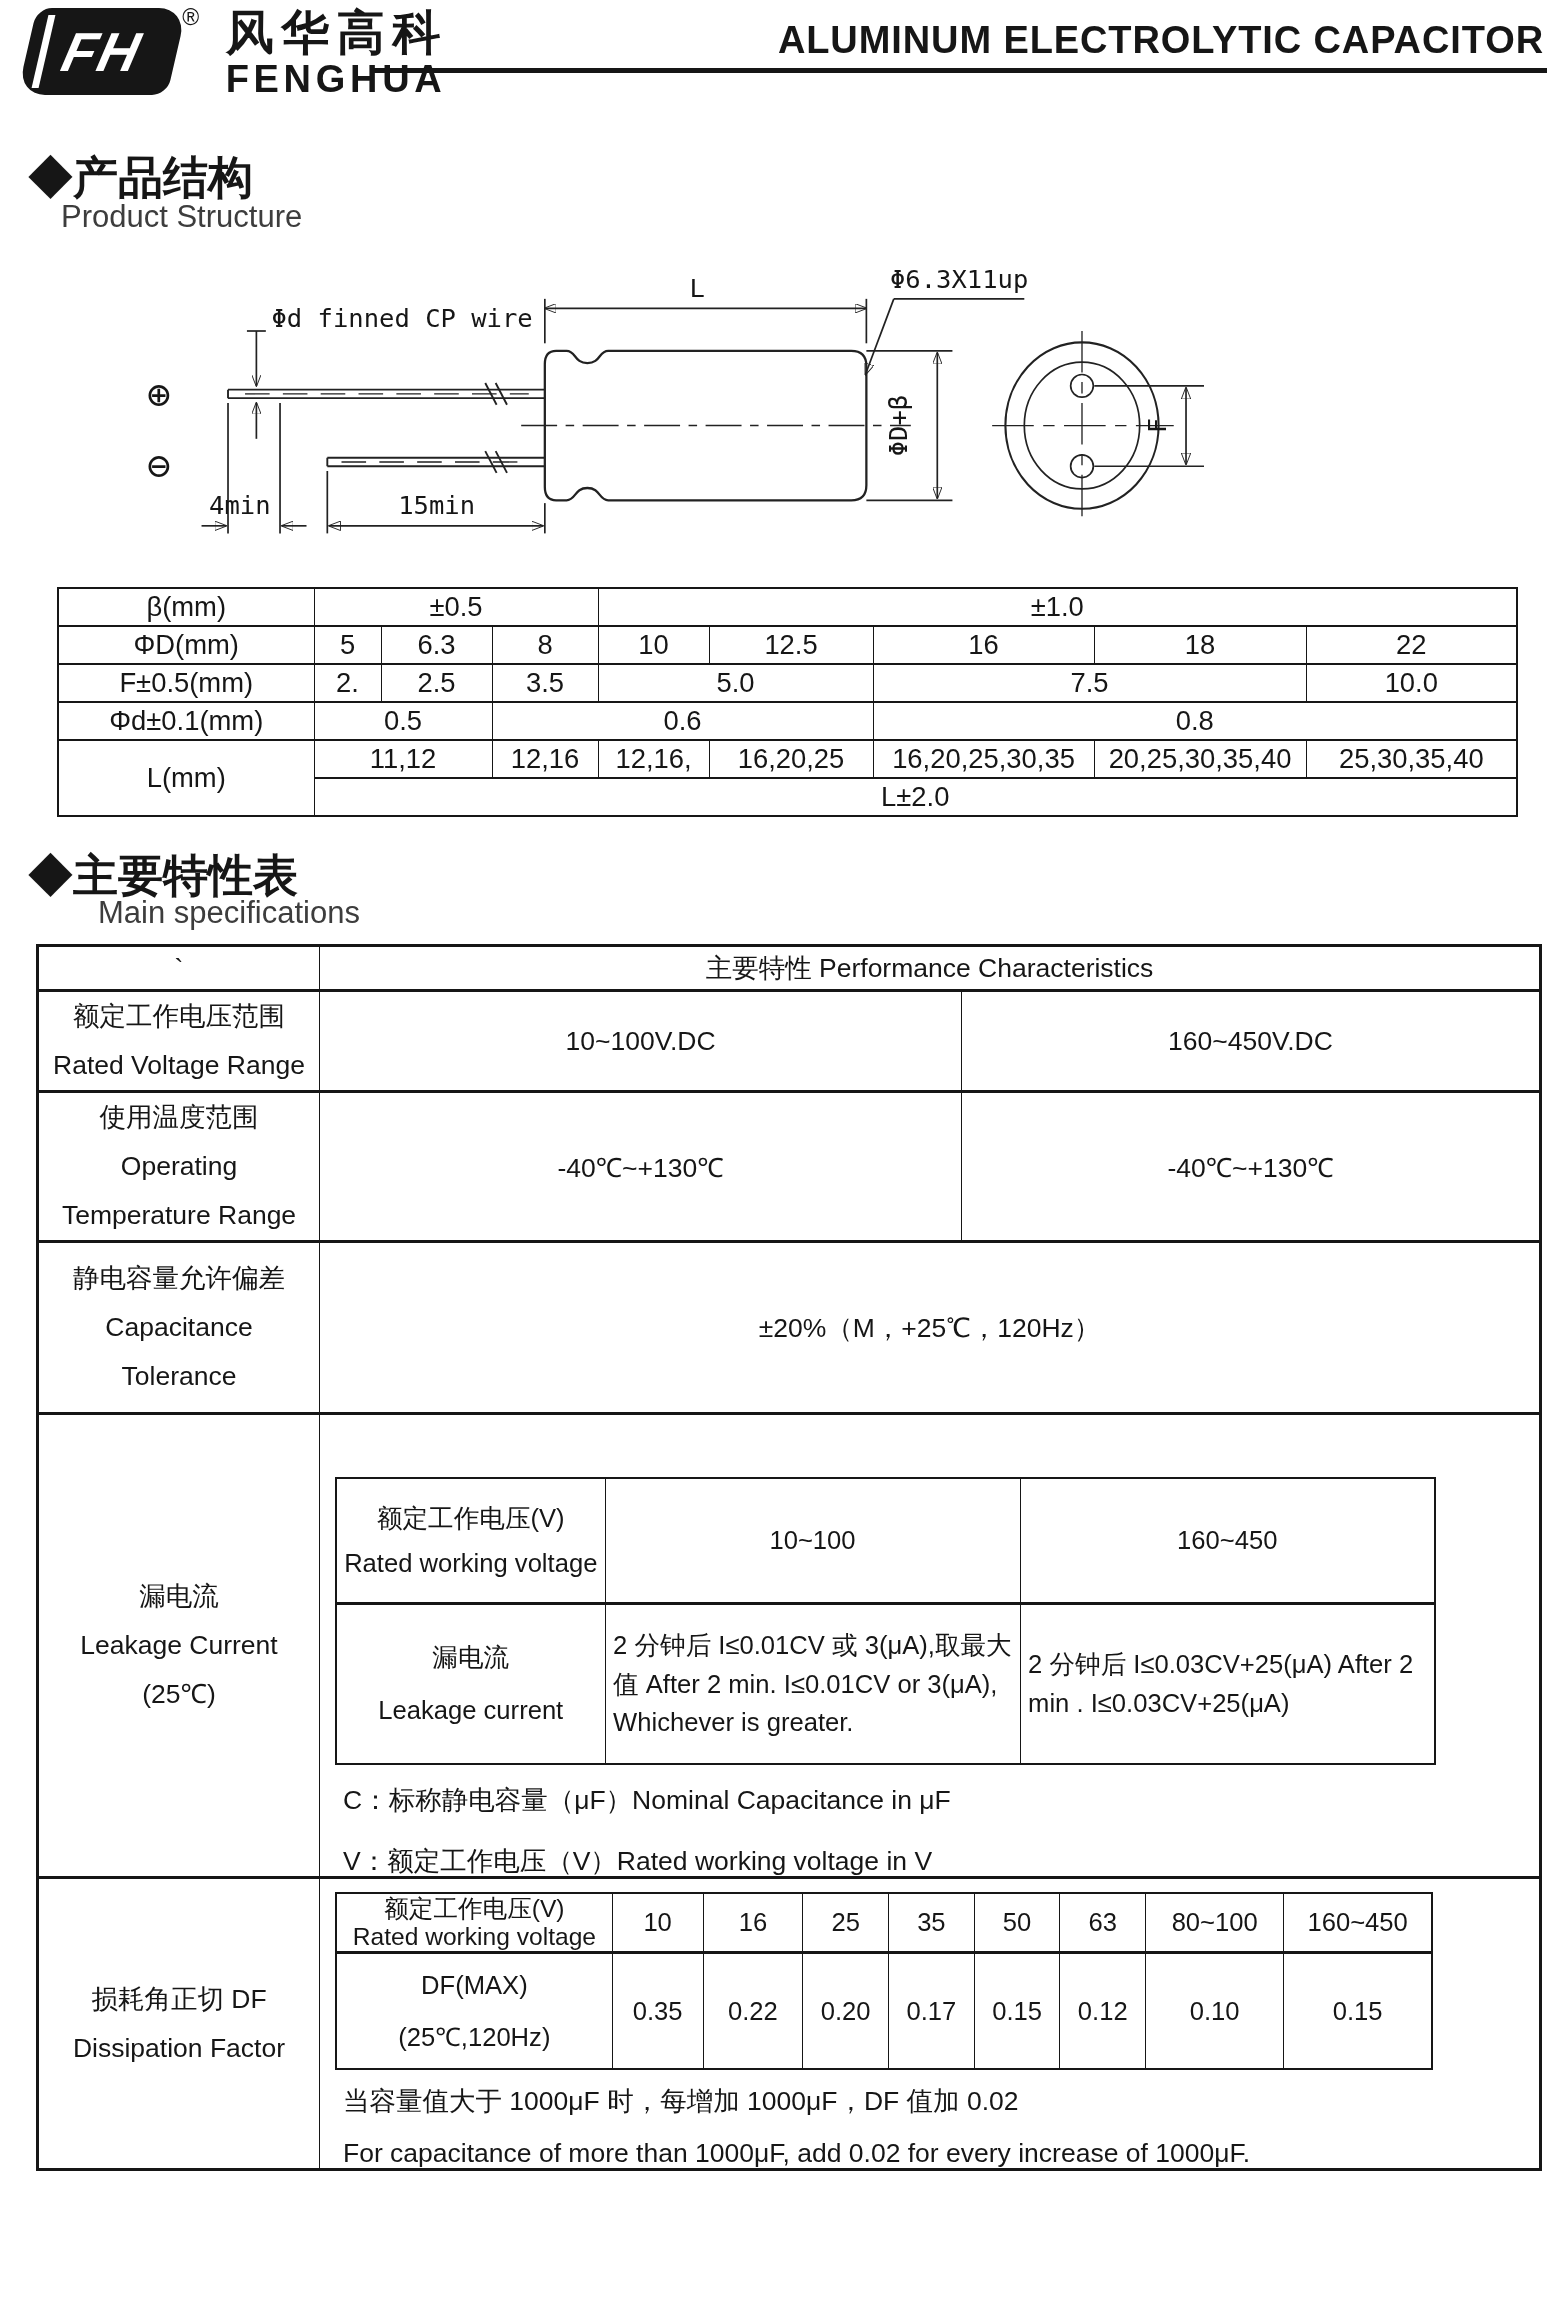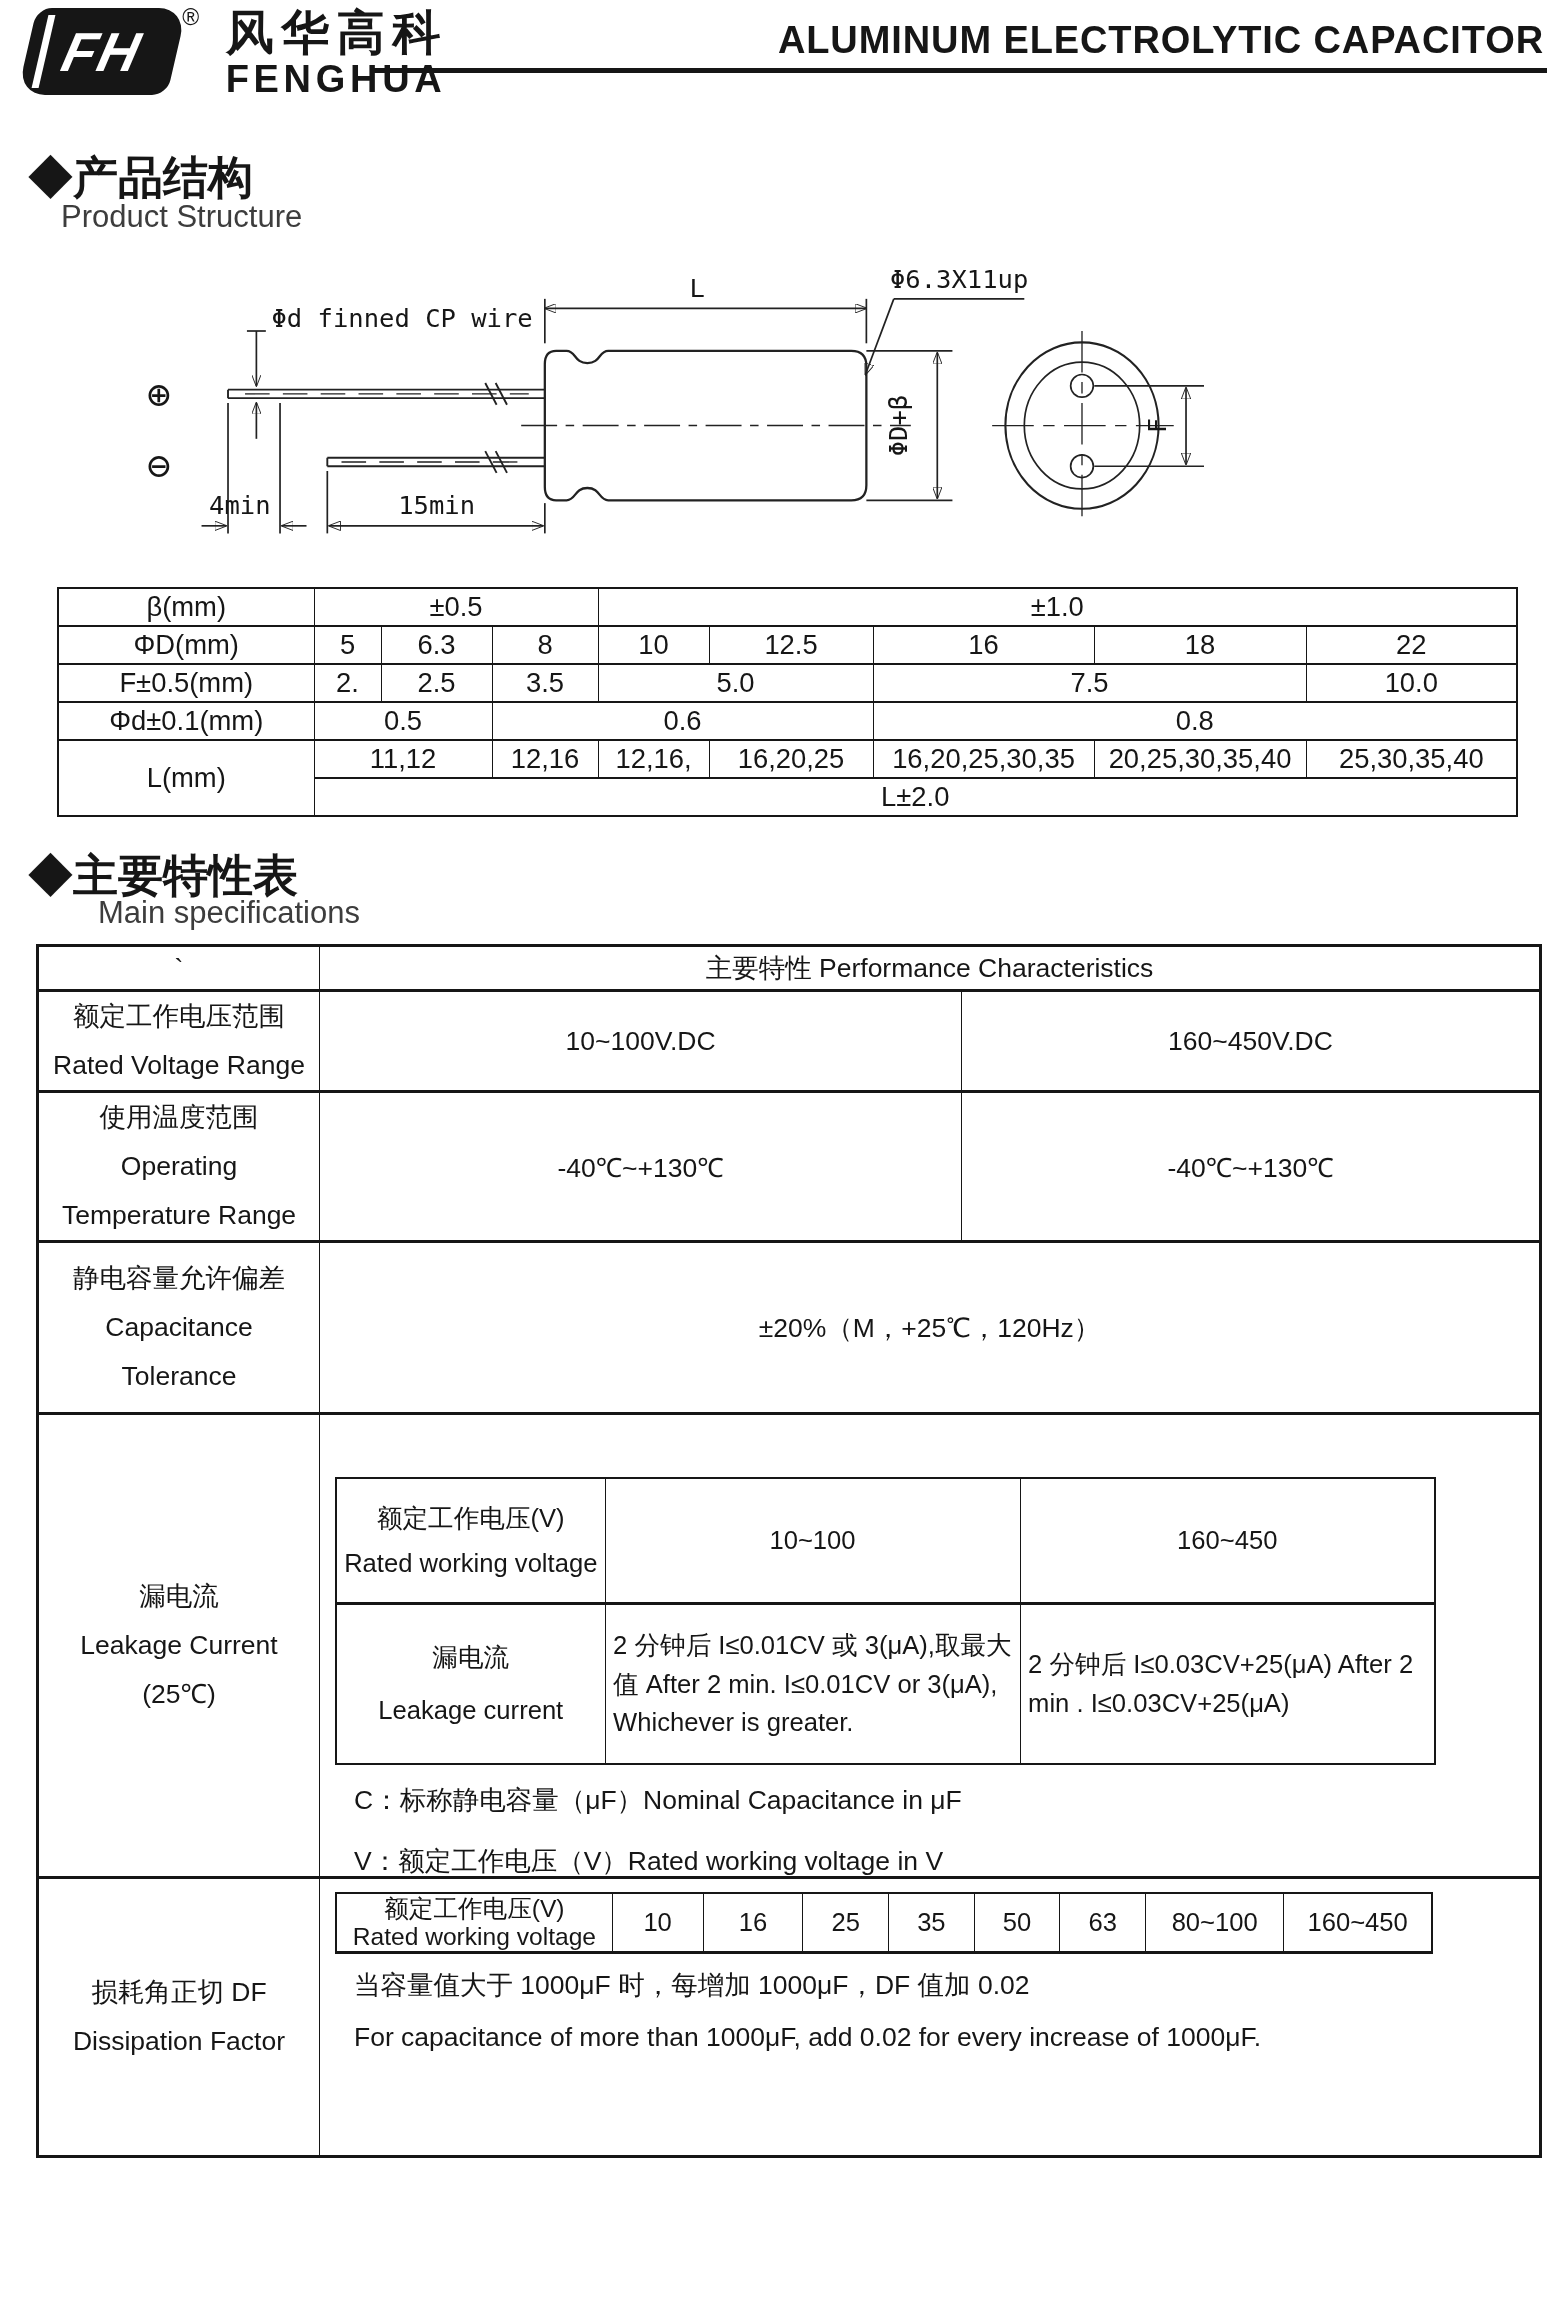--- a/index.html
+++ b/index.html
@@ -59,21 +59,21 @@
   .lk-nested tr.nr1 td{height:123px;}
   .lk-nested tr.nr2 td{height:150px;}
   .lk-nested .spec-txt{text-align:left;padding:3.8px 7.6px;line-height:1.5;font-size:25.6px;}
   .lk-nested .two-line{line-height:45px;}
   .lk-nested .wide-line div{line-height:53px;}
   .df-nested{margin-top:13.2px;}
   .df-nested tr.nr1 td{height:57px;}
   .df-nested tr.nr2 td{height:114px;}
   .df-nested .hdr{font-size:24.6px;line-height:28px;}
   .df-nested .dfl div{line-height:52px;}
-  .note{margin-left:34px;font-size:26.5px;line-height:1.1;text-align:left;}
+  .note{margin-left:23px;font-size:26.5px;line-height:1.1;text-align:left;}
   .n1{margin-top:21px;} .n2{margin-top:32px;}
   .dfn1{margin-top:17px;} .dfn2{margin-top:23px;}
 </style>
 </head>
 <body>
 
 <div class="page">
 
   <div class="logo">
     <div class="logo-mark">
@@ -351,20 +351,34 @@
             </td>
             <td>10</td>
             <td>16</td>
             <td>25</td>
             <td>35</td>
             <td>50</td>
             <td>63</td>
             <td>80~100</td>
             <td>160~450</td>
           </tr>
+          <tr class="nr2">
+            <td class="dfl">
+              <div>DF(MAX)</div>
+              <div>(25℃,120Hz)</div>
+            </td>
+            <td>0.35</td>
+            <td>0.22</td>
+            <td>0.20</td>
+            <td>0.17</td>
+            <td>0.15</td>
+            <td>0.12</td>
+            <td>0.10</td>
+            <td>0.15</td>
+          </tr>
         </tbody>
             </table>
         <div class="note dfn1">当容量值大于 1000μF 时，每增加 1000μF，DF 值加 0.02</div>
         <div class="note dfn2">For capacitance of more than 1000μF, add 0.02 for every increase of 1000μF.</div>
       </td>
     </tr>
   </tbody>
     </table>
 
 </div>

